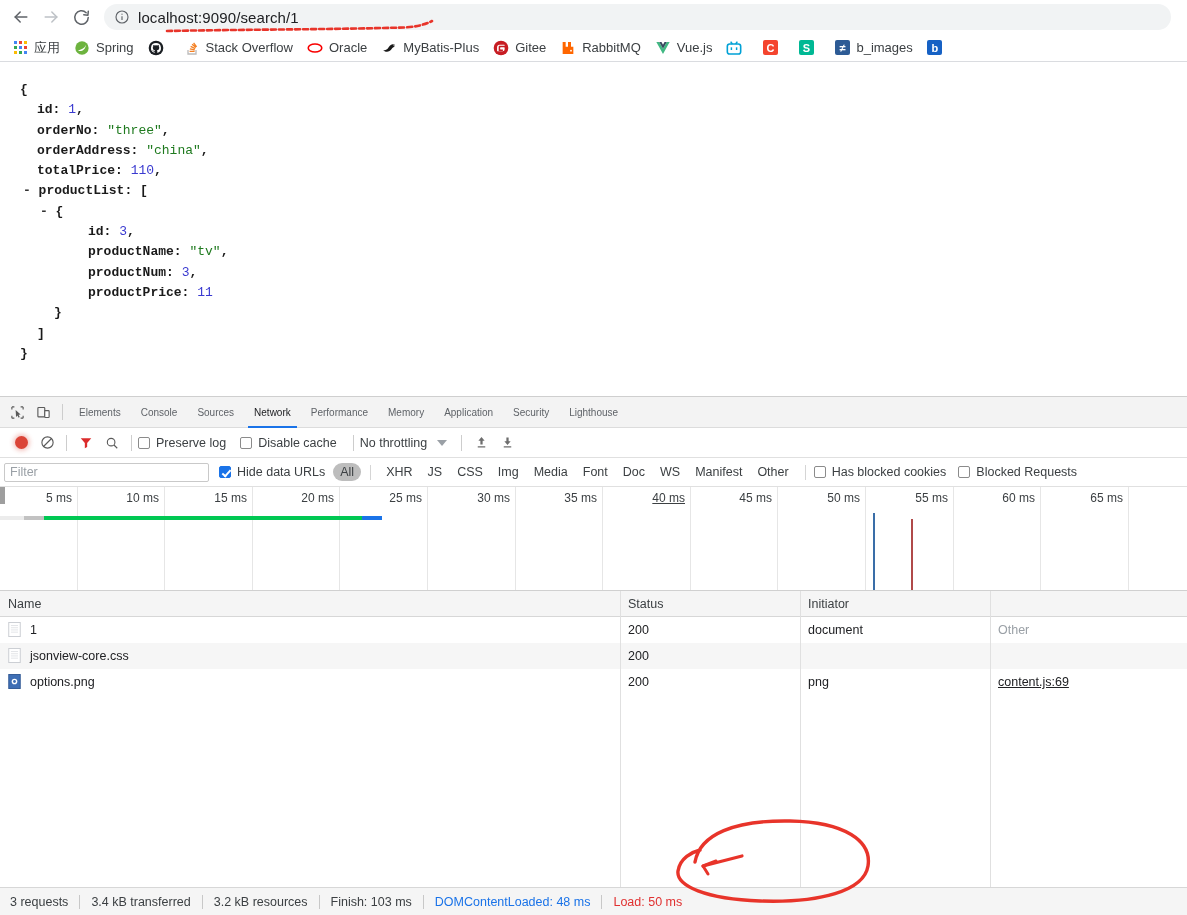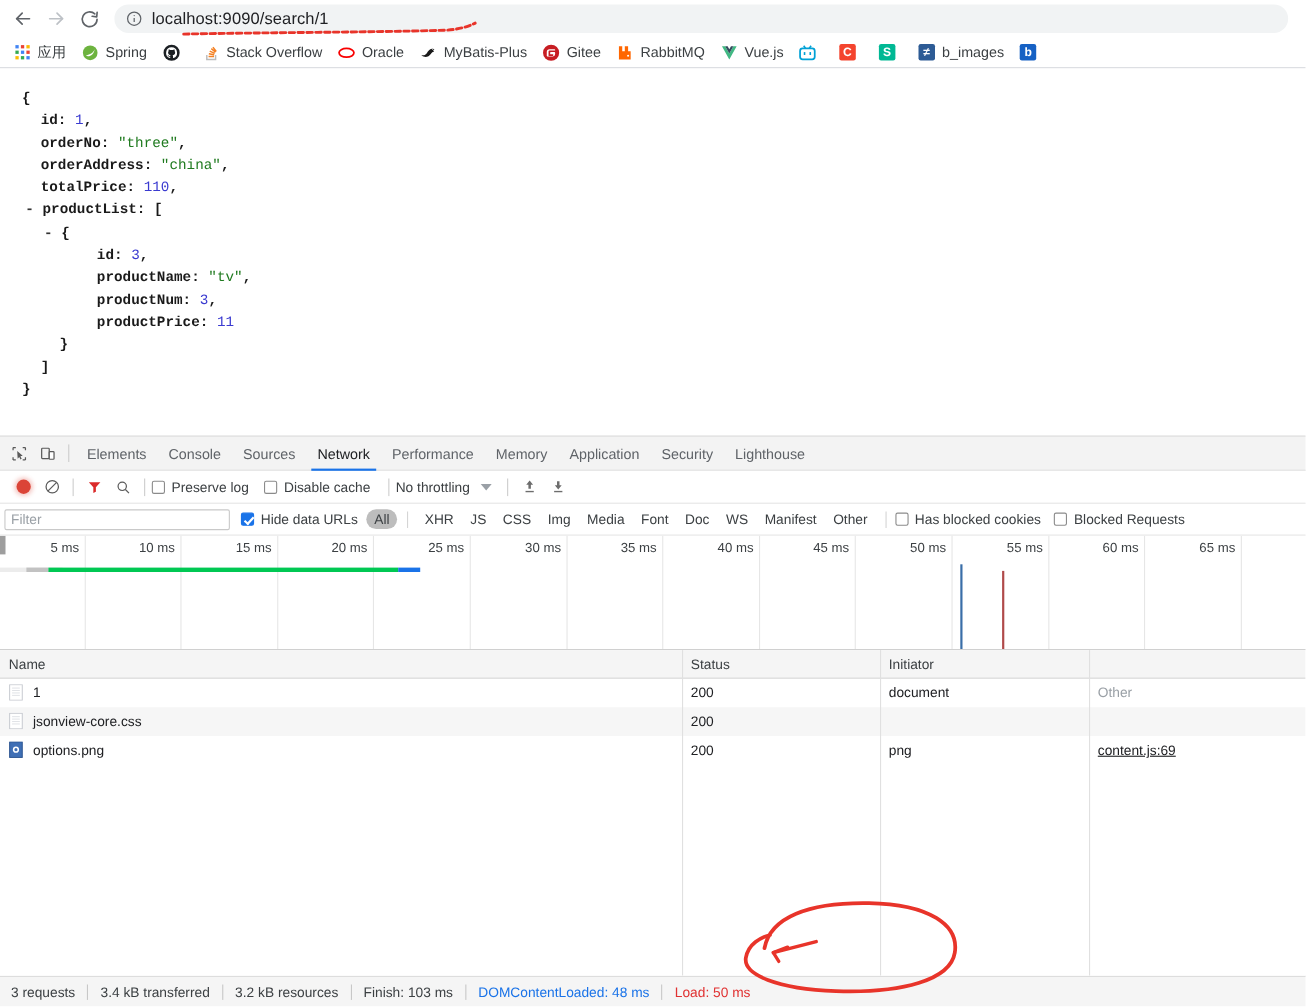--- a/index.html
+++ b/index.html
@@ -79,21 +79,21 @@
     font-family:"Liberation Sans", sans-serif;
   }
 
   #dt-tabbar {
     height:31px; display:flex; align-items:center;
     border-bottom:1px solid #dcdcdc; background:#f3f3f3; padding-left:4px;
   }
   .dt-icon-btn { width:26px; height:26px; display:flex; align-items:center; justify-content:center; color:#5a5a5a; }
   .dt-sep { width:1px; height:16px; background:#cdcdcd; margin:0 6px; }
   .dt-tab {
-    height:31px; line-height:31px; padding:0 10px; font-size:13px; color:#5f6368;
+    height:31px; line-height:31px; padding:0 10px; font-size:10px; color:#5f6368;
     position:relative; white-space:nowrap;
   }
   .dt-tab.active { color:#202124; }
   .dt-tab.active::after {
     content:""; position:absolute; left:4px; right:4px; bottom:0; height:2px; background:#1a73e8;
   }
 
   #dt-toolbar {
     height:30px; display:flex; align-items:center; padding:0 8px;
     border-bottom:1px solid #e0e0e0; background:#fff; font-size:12.5px; color:#3c4043;
@@ -496,21 +496,21 @@
         <div class="ov-tick-lbl" style="left: 252px;">15 ms</div>
         <div class="ov-tick" style="left: 339px;"></div>
         <div class="ov-tick-lbl" style="left: 339px;">20 ms</div>
         <div class="ov-tick" style="left: 427px;"></div>
         <div class="ov-tick-lbl" style="left: 427px;">25 ms</div>
         <div class="ov-tick" style="left: 515px;"></div>
         <div class="ov-tick-lbl" style="left: 515px;">30 ms</div>
         <div class="ov-tick" style="left: 602px;"></div>
         <div class="ov-tick-lbl" style="left: 602px;">35 ms</div>
         <div class="ov-tick" style="left: 690px;"></div>
-        <div class="ov-tick-lbl" style="left: 690px;">40 ms</div>
+        <div class="ov-tick-lbl" style="left: 690px; text-decoration: underline;">40 ms</div>
         <div class="ov-tick" style="left: 777px;"></div>
         <div class="ov-tick-lbl" style="left: 777px;">45 ms</div>
         <div class="ov-tick" style="left: 865px;"></div>
         <div class="ov-tick-lbl" style="left: 865px;">50 ms</div>
         <div class="ov-tick" style="left: 953px;"></div>
         <div class="ov-tick-lbl" style="left: 953px;">55 ms</div>
         <div class="ov-tick" style="left: 1040px;"></div>
         <div class="ov-tick-lbl" style="left: 1040px;">60 ms</div>
         <div class="ov-tick" style="left: 1128px;"></div>
         <div class="ov-tick-lbl" style="left: 1128px;">65 ms</div>

